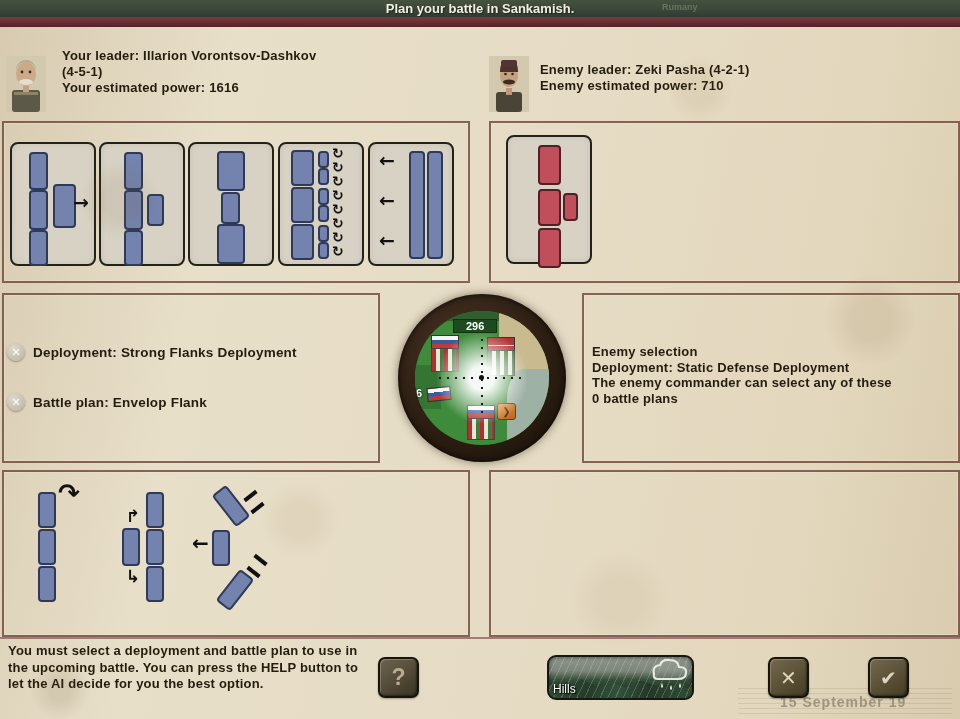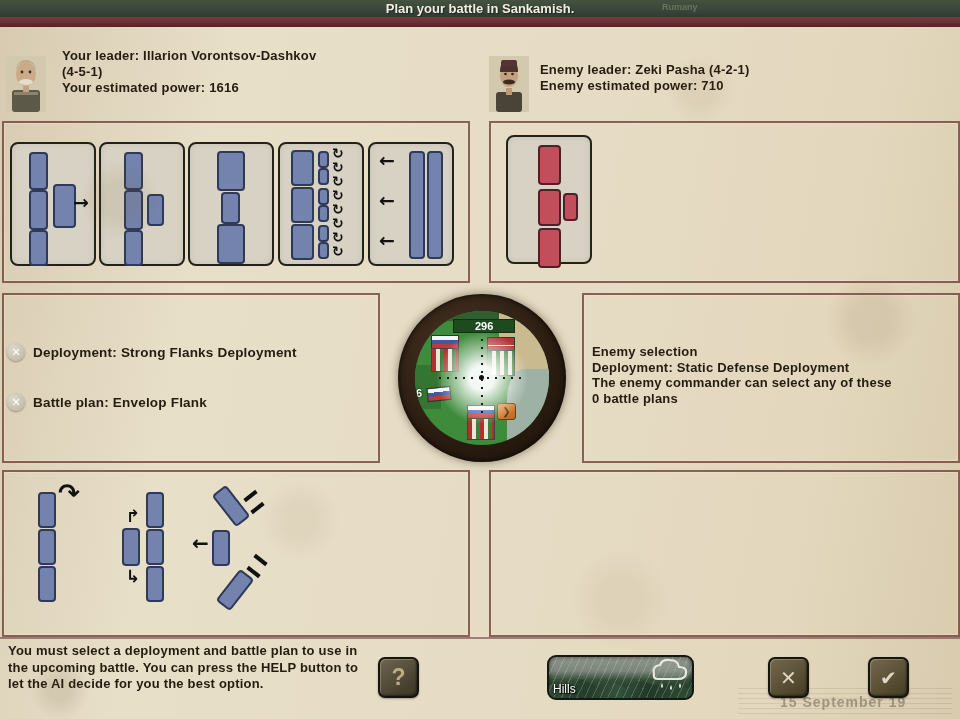--- a/index.html
+++ b/index.html
@@ -44,21 +44,21 @@
   .tile{position:absolute;}
   .flag-ru{background:linear-gradient(180deg,#f5f5f5 0 33%,#3b5aa0 33% 66%,#c23a35 66% 100%);border:1px solid #333;}
   .flag-ot{background:linear-gradient(180deg,#b23535 0 55%,#e8e4da 55% 70%,#b23535 70% 100%);border:1px solid #333;}
   .bars-rwg{background:repeating-linear-gradient(90deg,#b03030 0 4px,#e9e5d8 4px 8px,#3f7d3a 8px 12px);border:1px solid #444;}
   .bars-gw{background:repeating-linear-gradient(90deg,#3f7d3a 0 4px,#e9e5d8 4px 8px);border:1px solid #444;}
   #glow{position:absolute;left:22px;top:22px;width:90px;height:90px;pointer-events:none;
         background:radial-gradient(circle,rgba(255,255,255,.95) 0 12px,rgba(255,255,255,.55) 26px,rgba(255,255,255,0) 46px);}
   .crossdots-h{position:absolute;height:2px;background:repeating-linear-gradient(90deg,#1c1c1c 0 2px,transparent 2px 8px);}
   .crossdots-v{position:absolute;width:2px;background:repeating-linear-gradient(180deg,#1c1c1c 0 2px,transparent 2px 8px);}
   #center-dot{position:absolute;width:5px;height:5px;border-radius:50%;background:#111;}
-  #mm-badge{position:absolute;background:#1d4a1f;color:#fff;font-size:11px;font-weight:700;padding:0 21px;border:1px solid #123012;}
+  #mm-badge{position:absolute;background:#1d4a1f;color:#fff;font-size:11px;font-weight:700;padding:0 12px;border:1px solid #123012;}
   #mm-side{position:absolute;color:#fff;font-size:11px;font-weight:700;text-shadow:0 0 2px #000;}
   #mm-orange{position:absolute;width:17px;height:15px;background:linear-gradient(145deg,#e09040,#b9681f);border:1px solid #6b3c10;
              border-radius:3px;color:#5a2d08;font-size:10px;font-weight:700;display:flex;align-items:center;justify-content:center;}
   
   .sq-btn{width:37px;height:37px;border-radius:7px;border:2px solid #17130d;z-index:4;
           background:linear-gradient(145deg,#6e6450,#4a4130 70%,#3c3526);
           box-shadow:inset 1px 1px 0 rgba(210,200,170,.35), inset -1px -1px 2px rgba(0,0,0,.45), 0 1px 2px rgba(0,0,0,.3);
           display:flex;align-items:center;justify-content:center;color:#dcd6c2;font-weight:700;cursor:pointer;}
   #footer-text{font-size:13px;font-weight:700;color:#241c0e;line-height:16.5px;letter-spacing:.2px;}
   #terrain{left:547px;top:655px;width:143px;height:41px;border-radius:9px;border:2px solid #141811;overflow:hidden;z-index:4;

